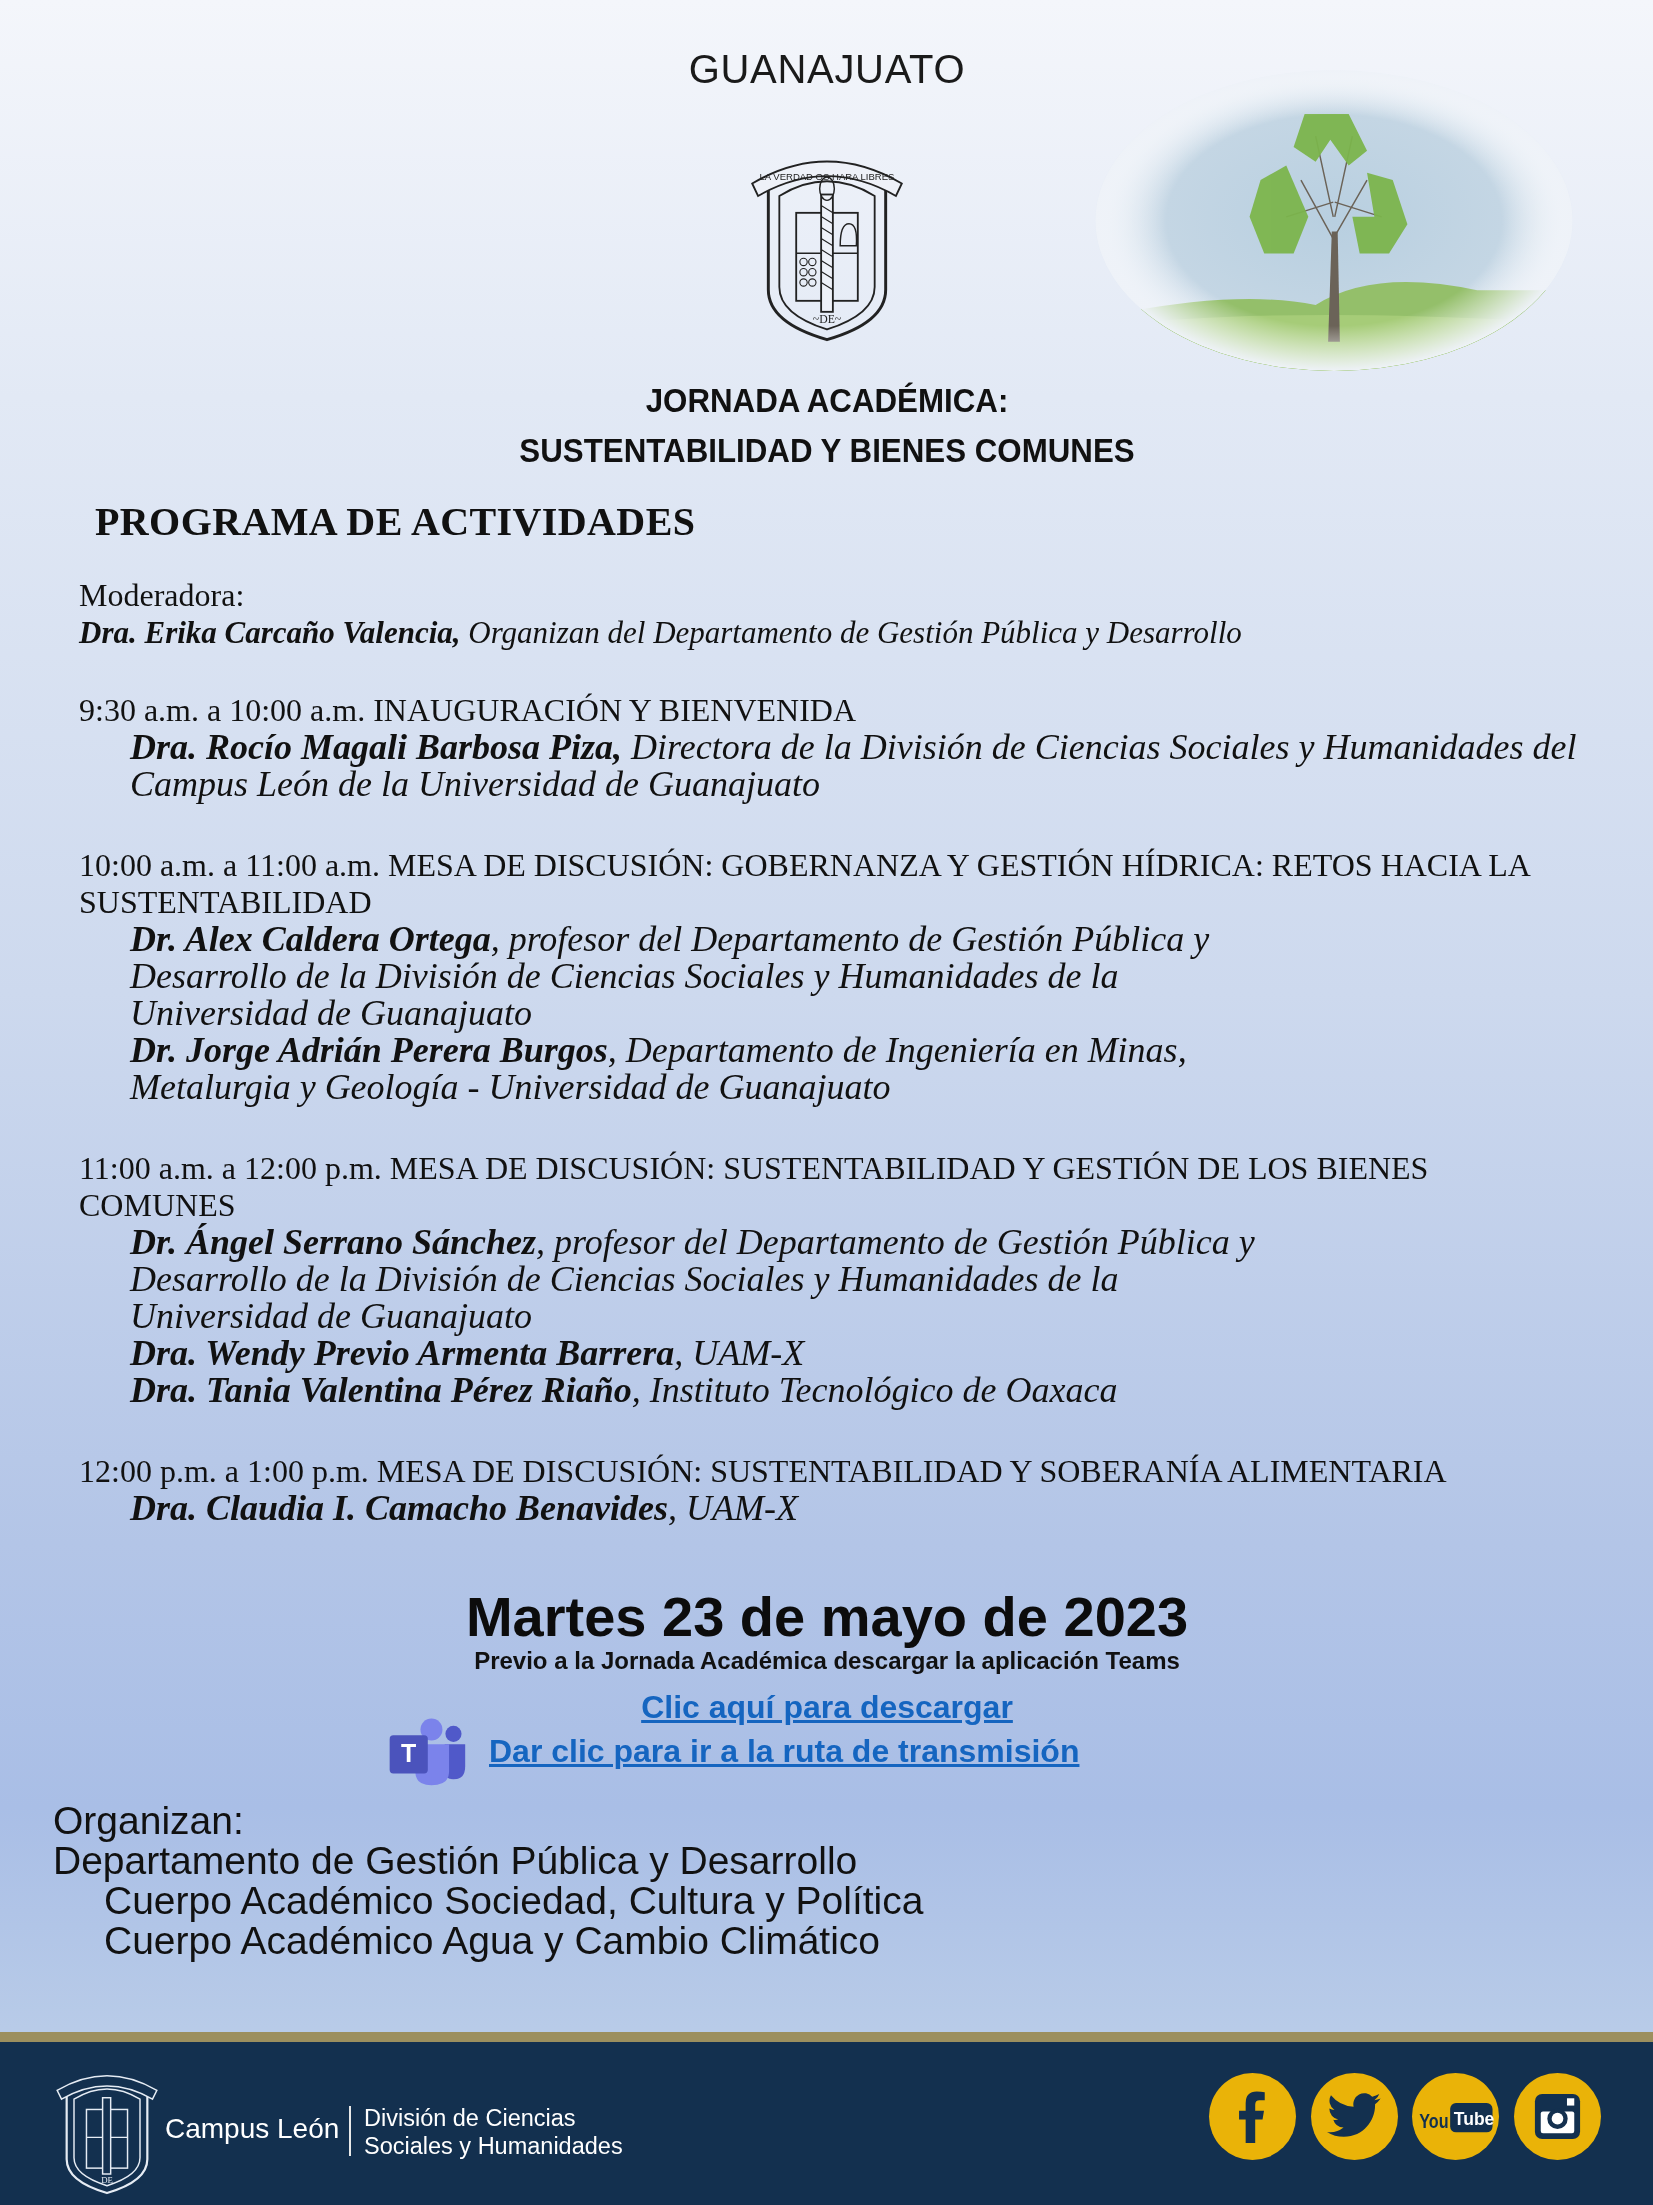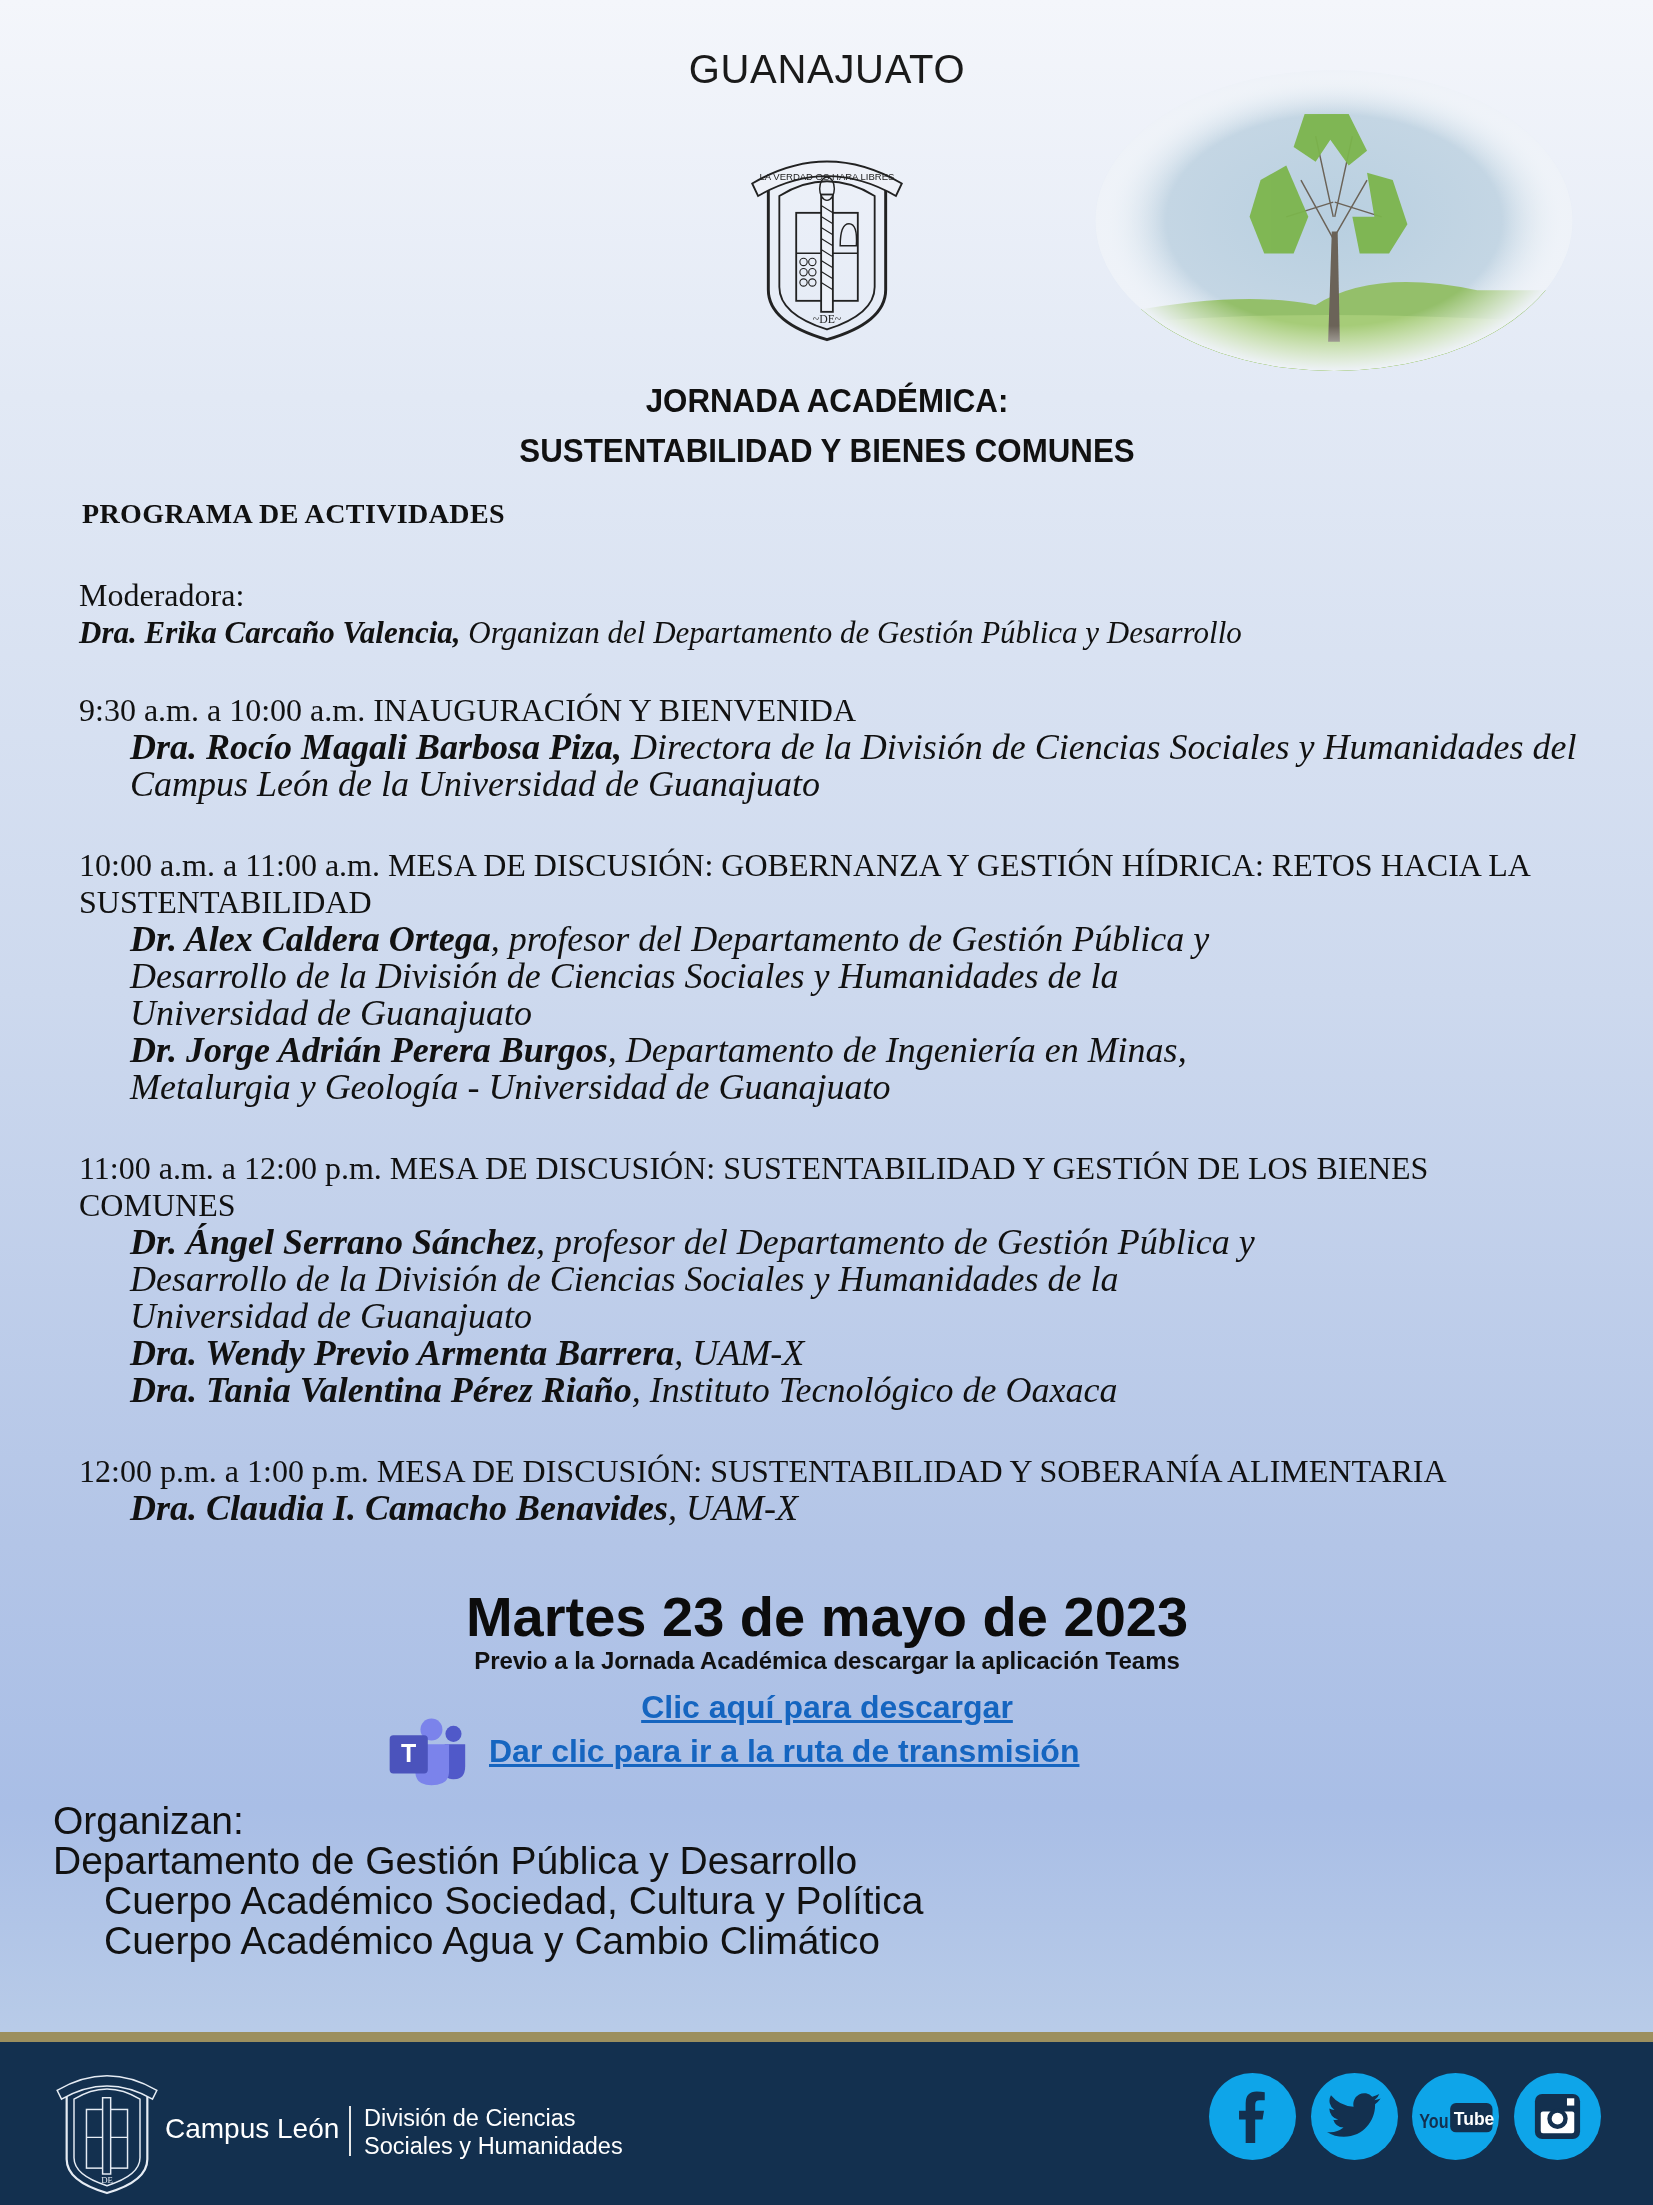--- a/index.html
+++ b/index.html
@@ -24,21 +24,21 @@
       background: radial-gradient(ellipse at center, #b8cfe0 0%, #c4d6e4 50%, rgba(230,236,245,0) 72%);
       overflow: hidden;
     }
 
     .event-title {
       left: 0; width: 1654px; top: 375px; text-align: center;
       font-family: "Liberation Sans", sans-serif; font-weight: bold; font-size: 34px; line-height: 50px;
       transform: scaleX(0.92);
     }
 
-    .program-heading { left: 82px; top: 498px; font-size: 28px; font-weight: bold; letter-spacing: 0.4px; text-align: center; }
+    .program-heading { left: 95px; top: 498px; font-size: 40px; font-weight: bold; letter-spacing: 0.4px; text-align: center; }
     .block { left: 79px; font-size: 32px; line-height: 37px; width: 1507px; }
     .indent { padding-left: 51px; font-size: 36px; line-height: 37px; font-style: italic; }
     .indent b { font-weight: bold; }
 
     .date-line {
       left: 0; width: 1654px; top: 1584px; text-align: center;
       font-family: "Liberation Sans", sans-serif; font-weight: bold; font-size: 56px; color: #0c0c0c;
     }
     .prev-line {
       left: 0; width: 1654px; top: 1647px; text-align: center;
@@ -57,21 +57,21 @@
     }
     .orgs .sub { padding-left: 51px; }
 
     .gold-bar { left: 0; top: 2032px; width: 1654px; height: 10.3px; background: #9c8f5e; }
     .footer { left: 0; top: 2042px; width: 1654px; height: 163px; background: #13304f; }
     .footer-crest { left: 48px; top: 2064px; width: 118px; height: 132px; }
     .campus { left: 165px; top: 2113px; font-family: "Liberation Sans", sans-serif; font-size: 28px; color: #fff; }
     .vsep { left: 349px; top: 2106px; width: 1.5px; height: 50px; background: #e8e8e8; }
     .division { left: 364px; top: 2104px; font-family: "Liberation Sans", sans-serif; font-size: 23.5px; line-height: 28px; color: #fff; }
 
-    .social { top: 2073px; width: 87px; height: 87px; border-radius: 50%; background: #0ea5e9;
+    .social { top: 2073px; width: 87px; height: 87px; border-radius: 50%; background: #eab308;
       display: flex; align-items: center; justify-content: center; cursor: pointer; text-align: center; }
   </style>
 </head>
 <body>
 
 <div class="abs uni-name">
   <div>GUANAJUATO</div>
 </div>
 
 <svg class="abs crest" viewBox="0 0 240 275">

